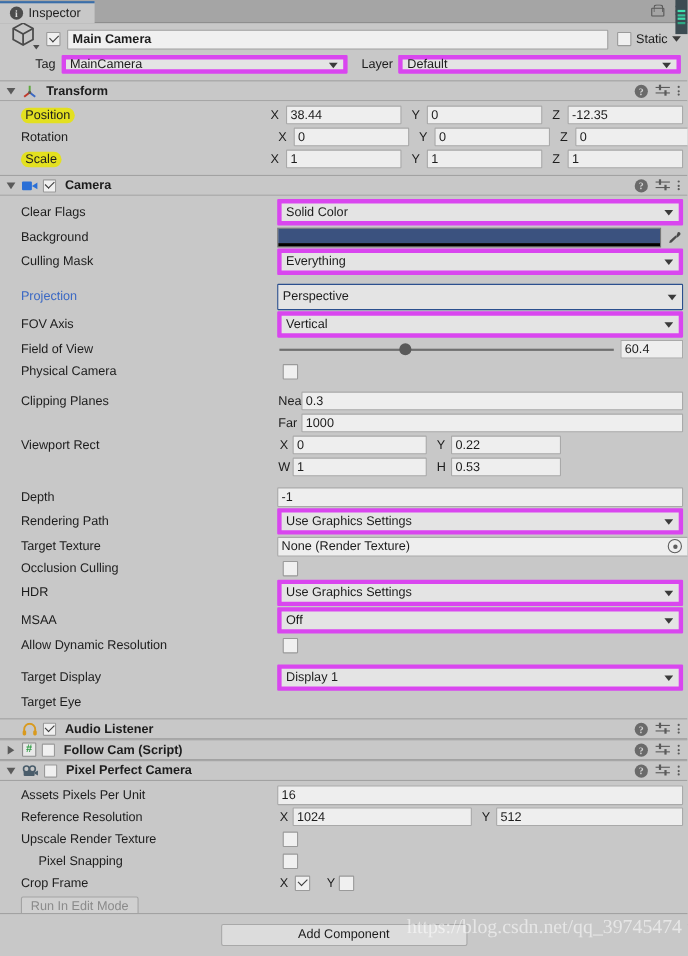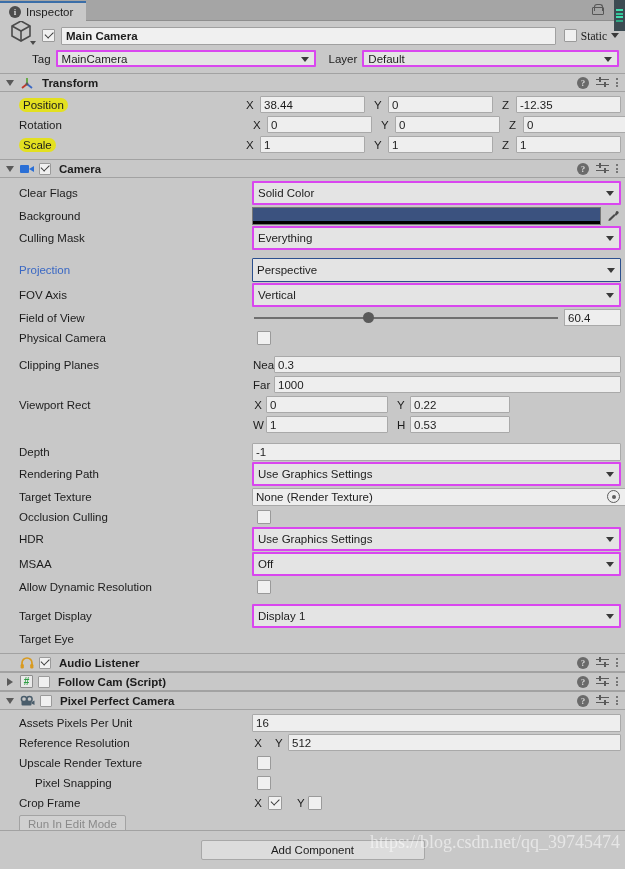--- a/index.html
+++ b/index.html
@@ -119,33 +119,33 @@
     height: 18px;
     background: #f0f0f0;
     border: 1px solid #a0a0a0;
     border-radius: 1px;
     display: flex; align-items: center;
     padding: 0 4px;
     font-weight: bold;
     font-size: 11.5px;
   }
   .static-wrap { display: flex; align-items: center; gap: 4px; flex: 0 0 auto; padding-left:2px;}
-  .static-lbl { font-size: 11.5px; font-family: Liberation Serif, serif; }
+  .static-lbl { font-size: 11.5px; }
   .caret-down {
     width: 0; height: 0;
     border-left: 4px solid transparent;
     border-right: 4px solid transparent;
     border-top: 5px solid #3a3a3a;
   }
   .go-row2 { display: flex; align-items: center; gap: 5px; margin-top: 5px; padding-left: 26px; }
   .mini-lbl { font-size: 11.5px; }
   .dd {
     height: 17px;
     background: #e4e4e4;
-    border: 2px solid #d946ef;
+    border: 4px solid #d946ef;
     border-radius: 1px;
     display: flex; align-items: center;
     padding: 0 4px;
     position: relative;
     font-size: 11.5px;
   }
   .dd .arr {
     position: absolute; right: 5px; top: 50%;
     margin-top: -2px;
     width: 0; height: 0;
@@ -823,20 +823,21 @@
   <div class="row">
     <span class="lbl">Assets Pixels Per Unit</span>
     <span class="fields">
       <span class="tf full">16</span>
     </span>
   </div>
   <div class="row">
     <span class="lbl">Reference Resolution</span>
     <span class="fields">
       <span class="axis-lbl" style="width:14px;flex:0 0 14px;text-align:right;padding-right:4px">X</span>
+      <span class="tf" style="width:163px;flex:0 0 163px">1024</span>
       <span style="width:8px;flex:0 0 8px"></span>
       <span class="axis-lbl" style="width:14px;flex:0 0 14px">Y</span>
       <span class="tf grow">512</span>
     </span>
   </div>
   <div class="row">
     <span class="lbl">Upscale Render Texture</span>
     <span class="fields">
       <span class="checkbox-small"></span>
     </span>

